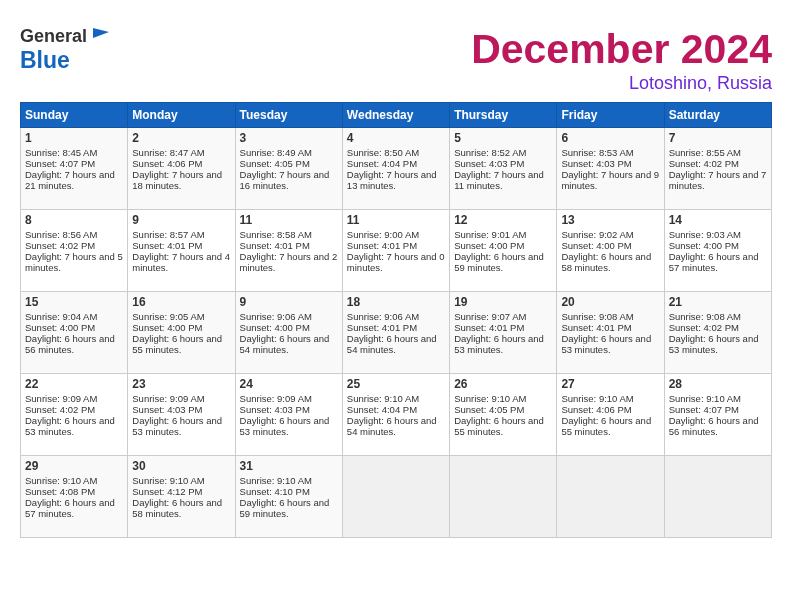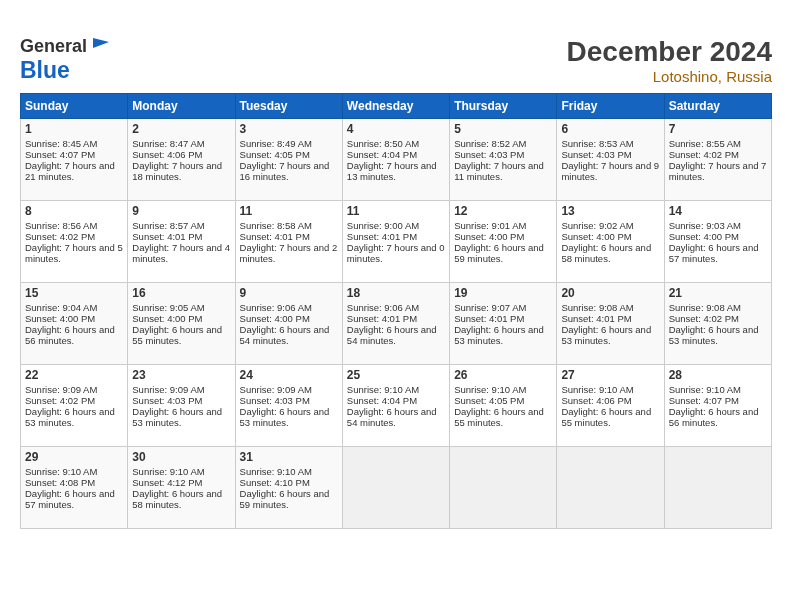--- a/index.html
+++ b/index.html
@@ -6,45 +6,45 @@
     body {
       font-family: Arial, sans-serif;
       background: #fff;
       width: 792px;
       height: 612px;
       overflow: hidden;
     }
     .page {
       width: 792px;
       height: 548px;
-      padding: 36px 20px 10px 20px;
+      padding: 26px 20px 10px 20px;
       background: #fff;
     }
     .header {
       display: flex;
       justify-content: space-between;
       align-items: flex-start;
       margin-bottom: 8px;
     }
     .logo {
       display: flex;
       flex-direction: column;
       align-items: flex-start;
     }
     .title-block {
       text-align: right;
     }
     .month-title {
-      font-size: 28px;
+      font-size: 41px;
       font-weight: bold;
-      color: #404040;
+      color: #be185d;
     }
     .location-title {
-      font-size: 15px;
-      color: #a16207;
+      font-size: 18px;
+      color: #6d28d9;
     }
     .calendar {
       width: 100%;
       border-collapse: collapse;
       table-layout: fixed;
     }
     .calendar thead th {
       background: #1565c0;
       color: #fff;
       font-size: 12px;

